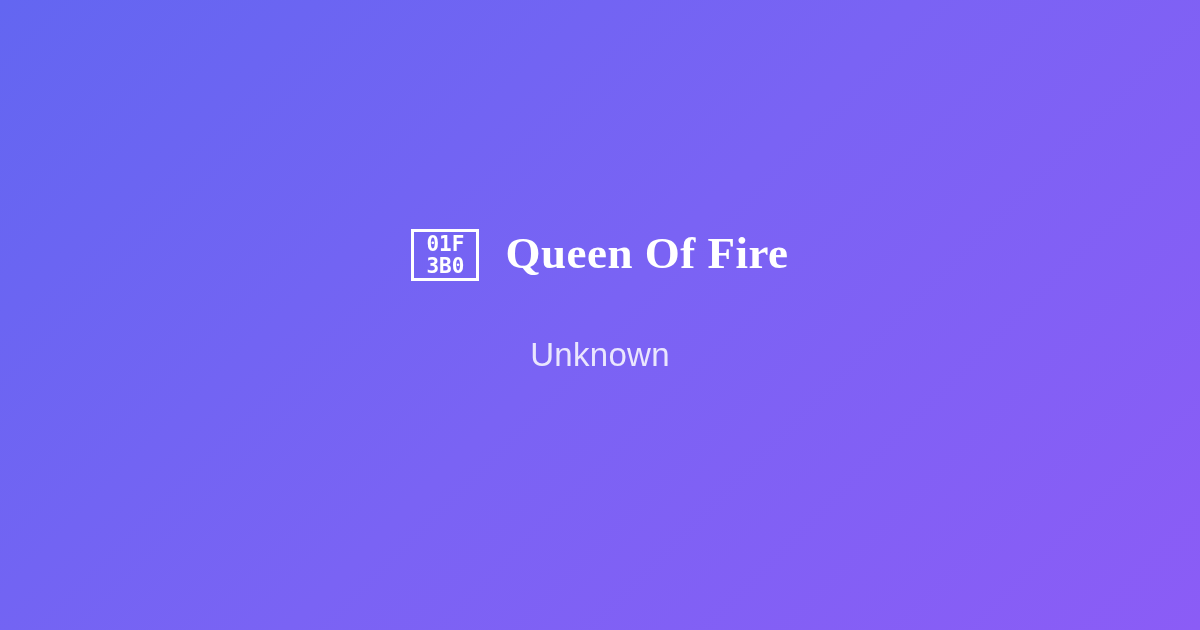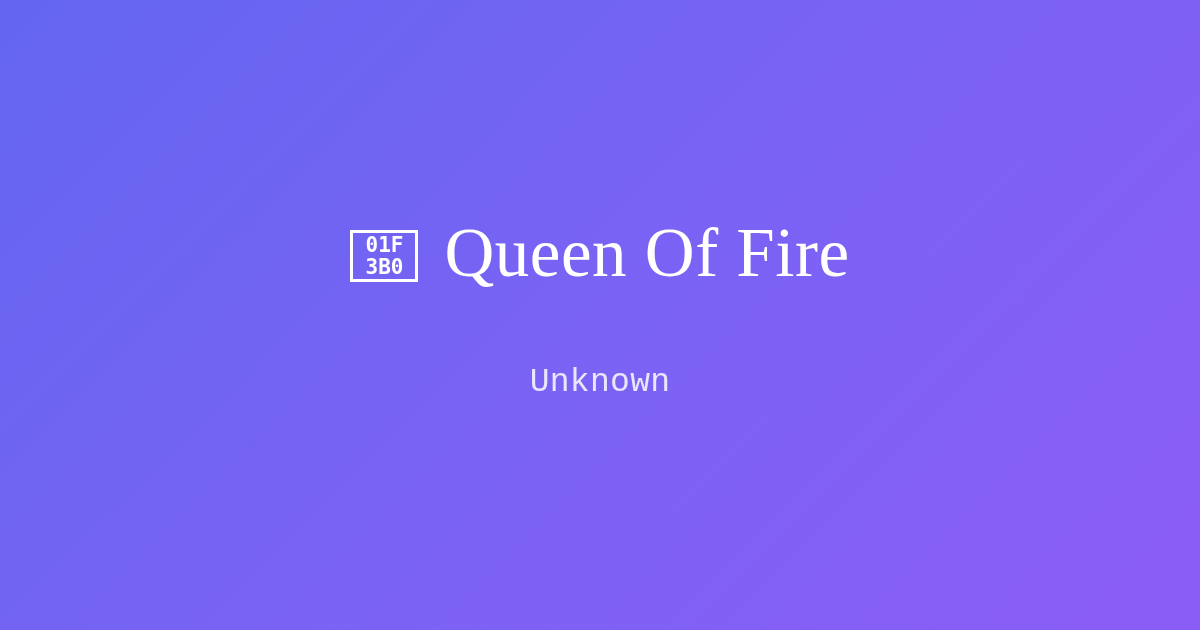--- a/index.html
+++ b/index.html
@@ -68,30 +68,30 @@
     color: #ffffff;
     line-height: 22px;
     flex: none;
     transform: translateY(2px);
   }
 
   .tofu span { display: block; }
 
   .title {
     font-family: "Liberation Serif", "DejaVu Serif", serif;
-    font-size: 69px;
-    font-weight: 400;
+    font-size: 45px;
+    font-weight: 700;
     color: #ffffff;
     letter-spacing: 0.5px;
     white-space: nowrap;
   }
 
   .subtitle {
     margin-top: 30px;
-    font-family: Liberation Mono, monospace;
+    font-family: Liberation Sans, sans-serif;
     font-size: 33px;
     font-weight: 400;
     color: rgba(255, 255, 255, 0.84);
     letter-spacing: 0.3px;
     white-space: nowrap;
   }
 
   
   .meta {
     position: absolute;

